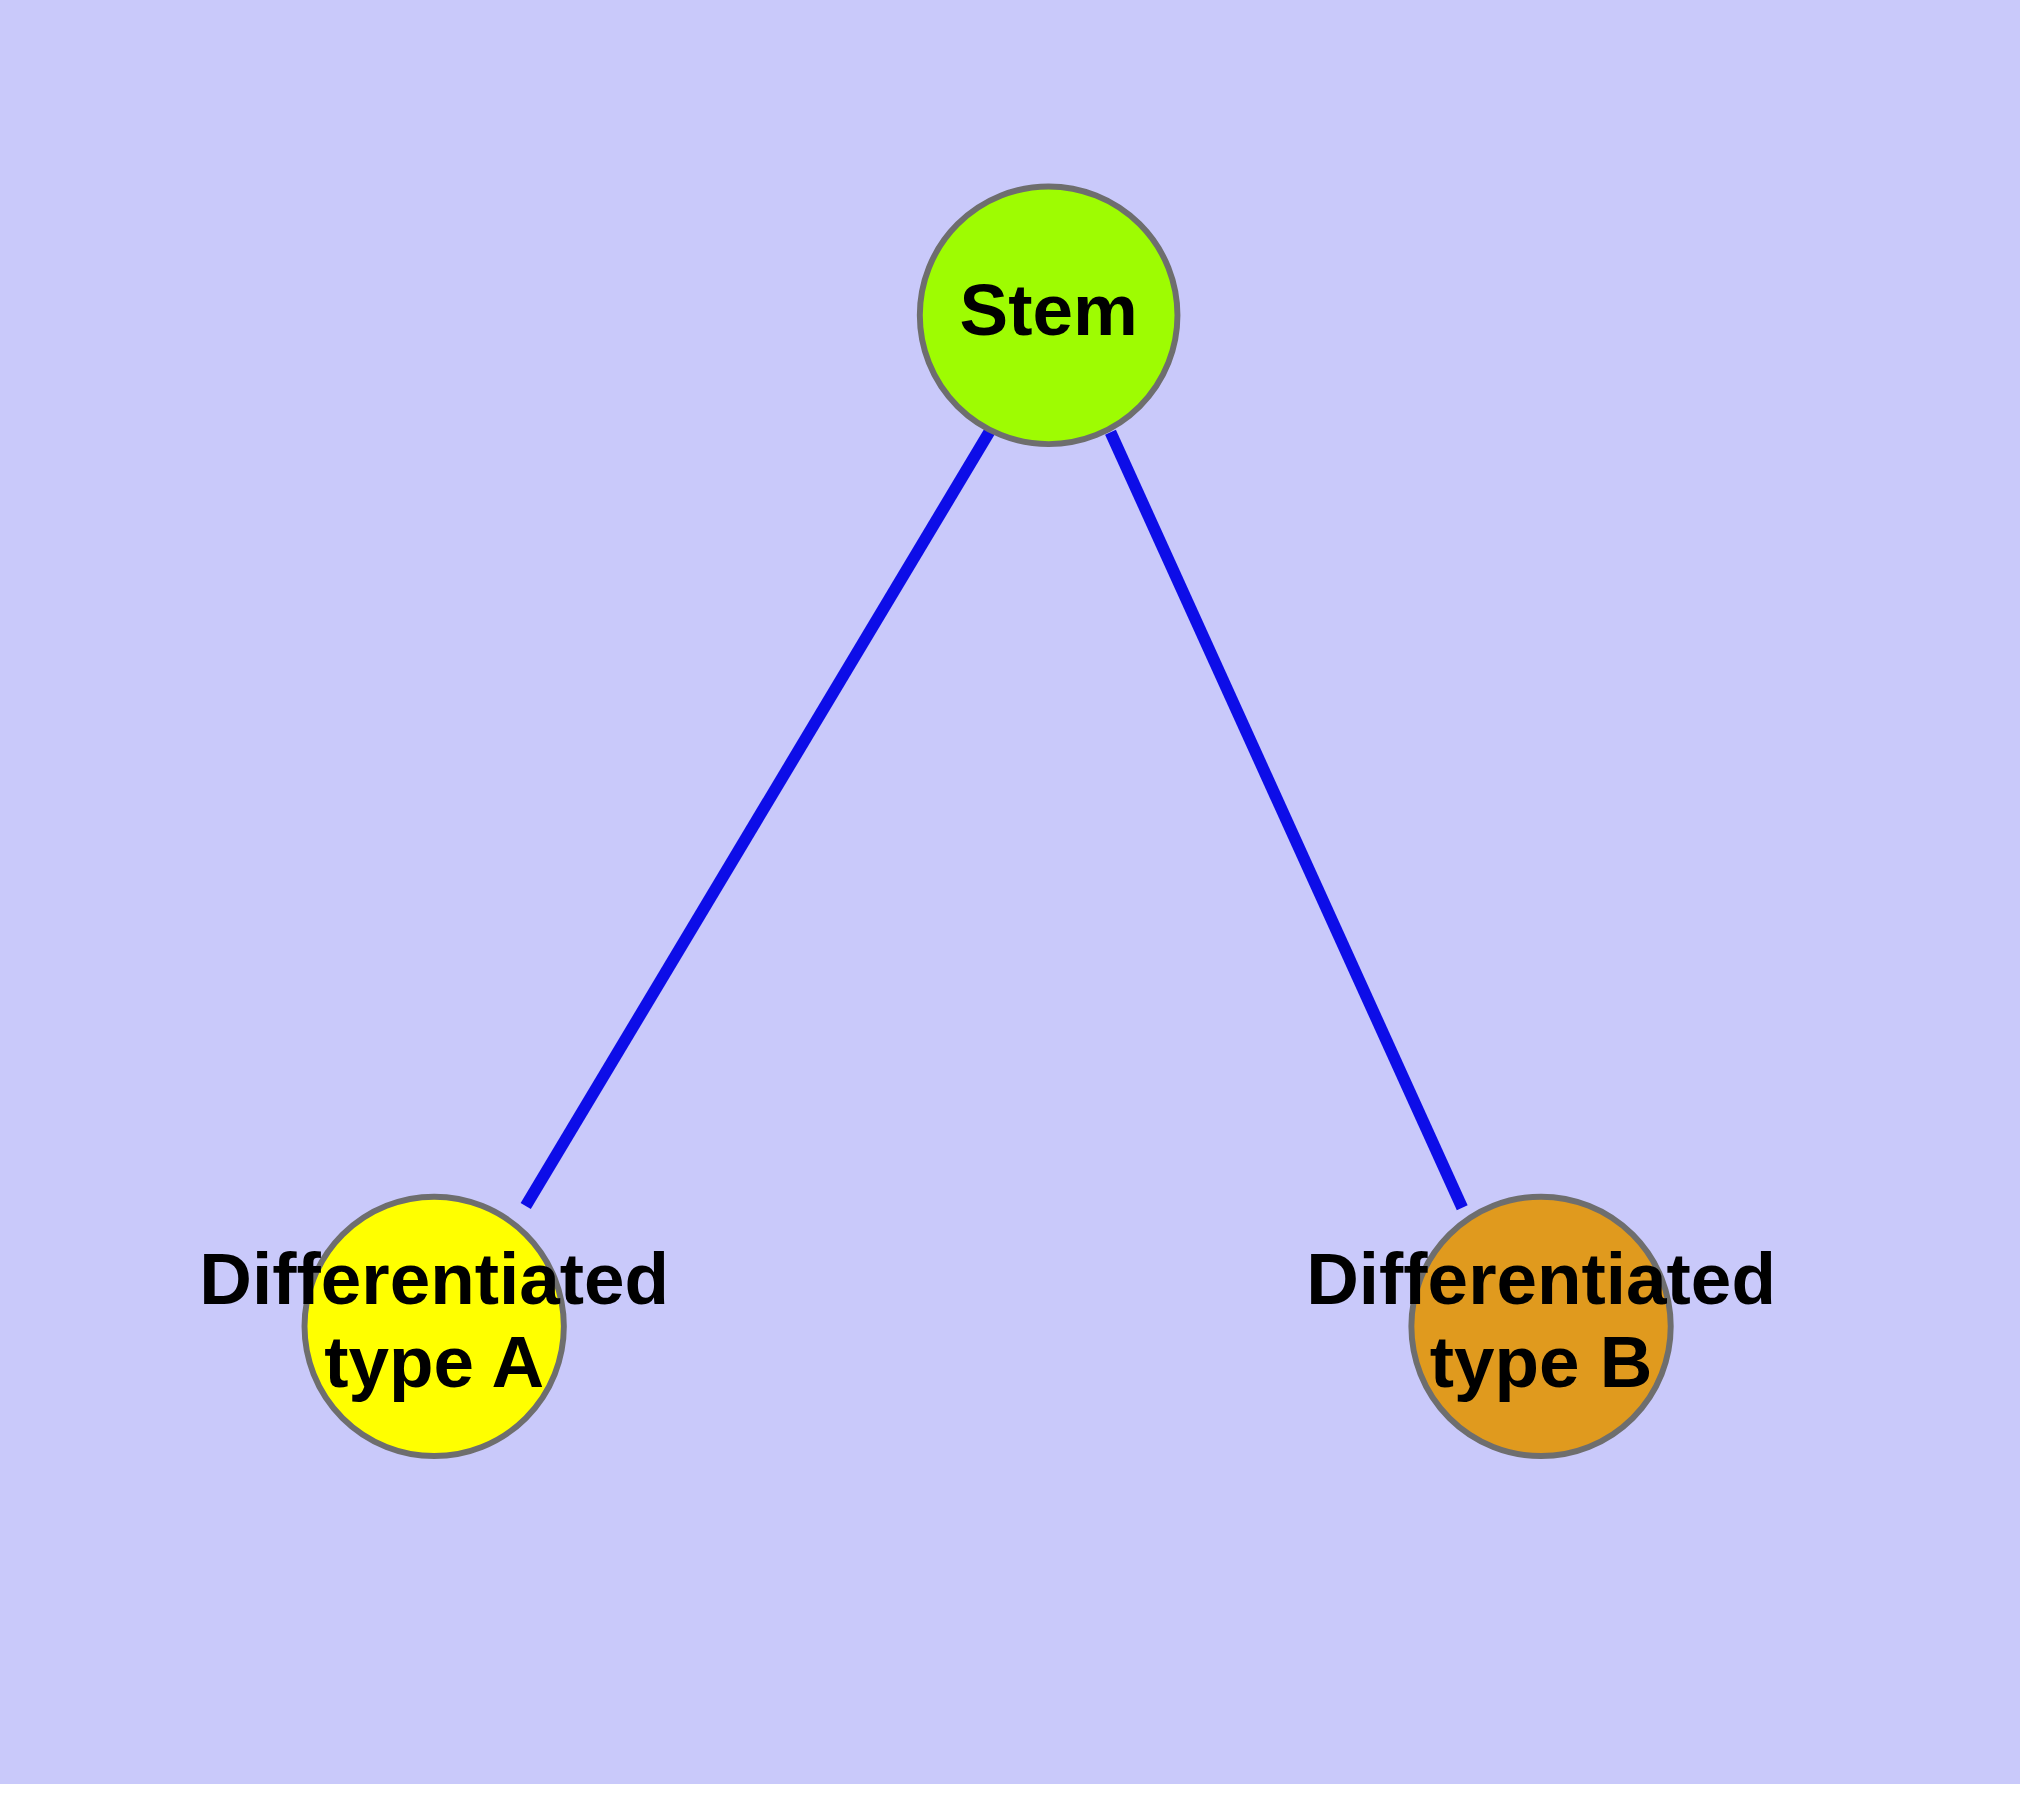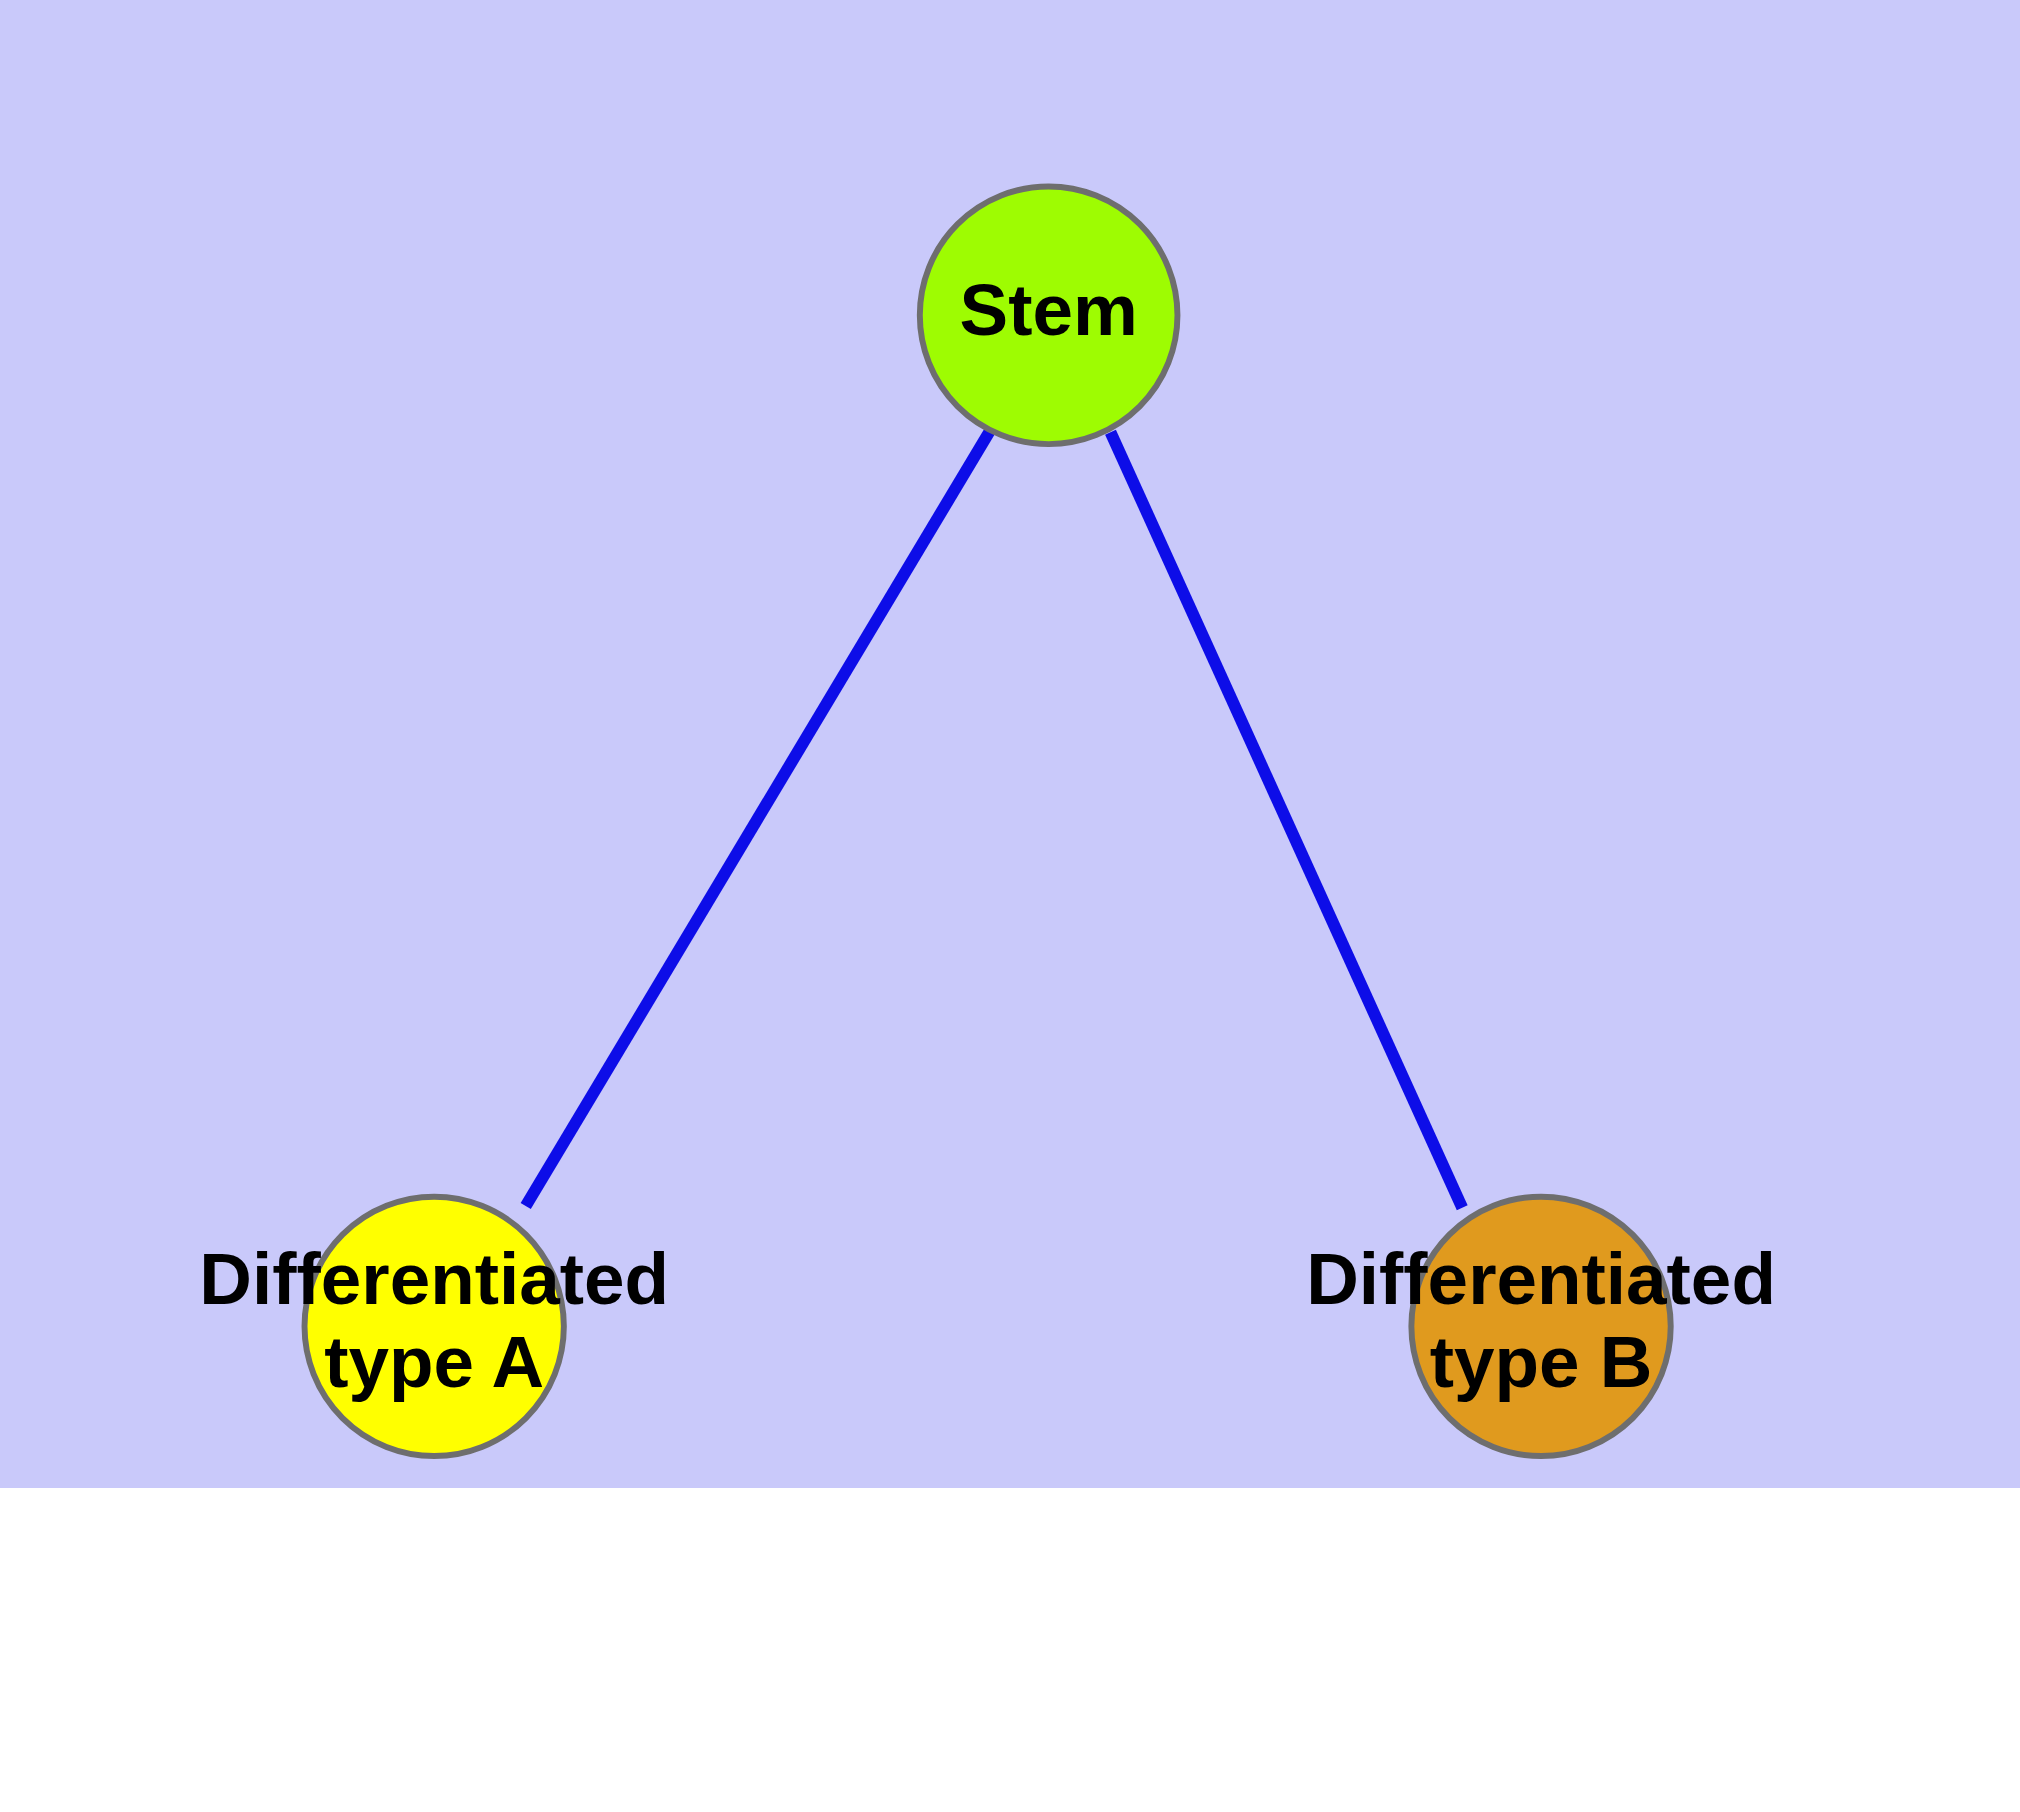--- a/index.html
+++ b/index.html
@@ -36,21 +36,21 @@
     text-anchor: middle;
     dominant-baseline: middle;
   }
   .edge-line {
     stroke-linecap: butt;
   }
 </style>
 </head>
 <body>
 
-<div id="canvas" style="width: 2021px; height: 1488px;">
+<div id="canvas" style="width: 2021px; height: 1784px;">
 
   <div id="bg-rect" style="background: rgb(201, 201, 250); width: 2021px; height: 1812px;"></div>
 
   <svg id="graph-svg" viewBox="0 0 2384 2138" xmlns="http://www.w3.org/2000/svg" style="width: 2021px; height: 1812px;">
 
     <g>
       <line class="edge-line" id="edge-stem-to-a" x1="1168" y1="508" x2="620" y2="1423" stroke="#0d0de8" stroke-width="14"></line>
       <line class="edge-line" id="edge-stem-to-b" x1="1310" y1="510" x2="1725" y2="1425" stroke="#0d0de8" stroke-width="14"></line>
     </g>
 

